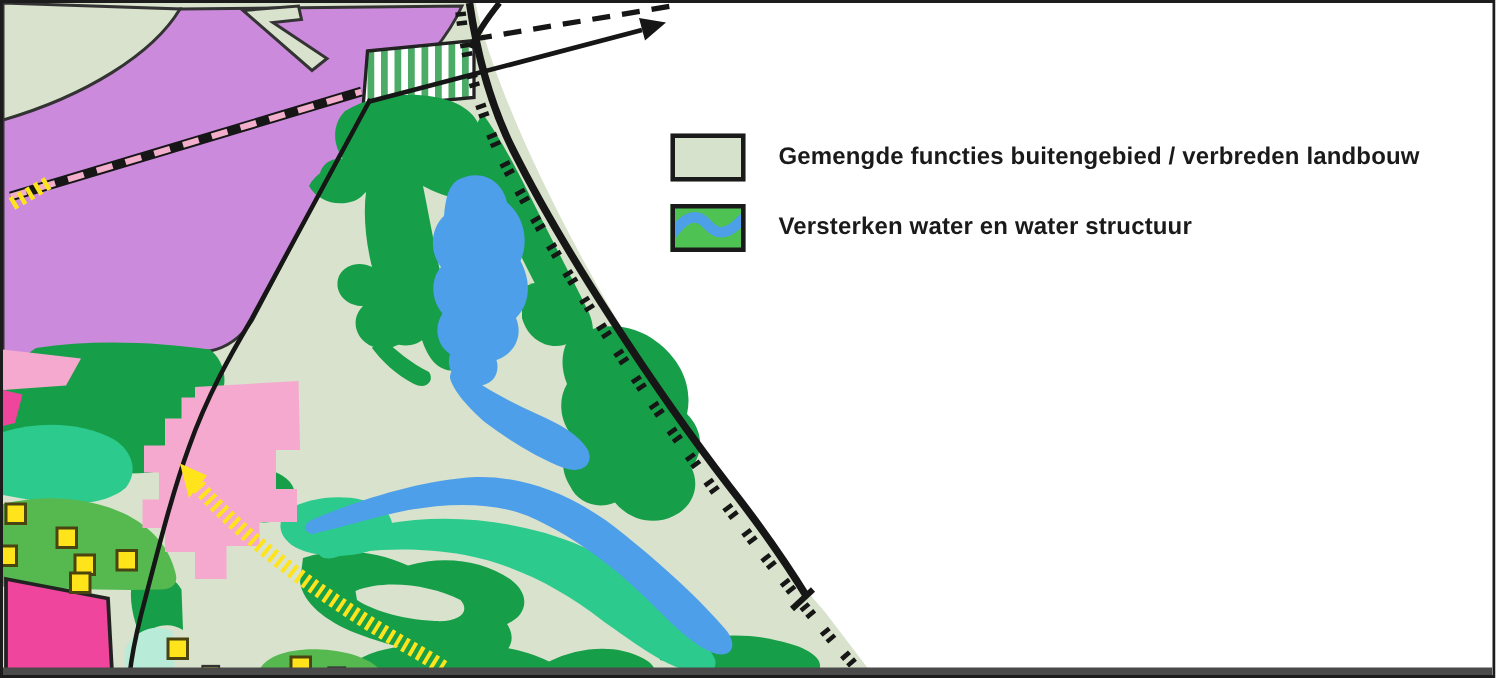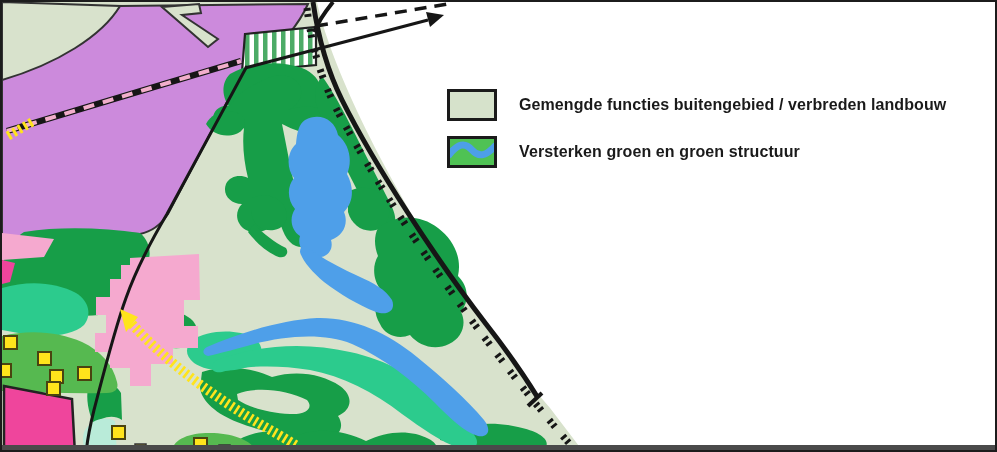--- a/index.html
+++ b/index.html
@@ -144,16 +144,16 @@
   <div class="legend-swatch" style="background:#D6E2CB;"></div>
   <div class="legend-label">Gemengde functies buitengebied / verbreden landbouw</div>
 </div>
 
 <div class="legend-row" id="legend-row-2">
   <div class="legend-swatch" style="background:#4FC254;">
     <svg class="swatch-svg" viewBox="0 0 44 26" preserveAspectRatio="none">
       <path d="M-2,17 C8,4 15,3 22,11 C29,19 36,17 46,6" fill="none" stroke-width="7" stroke="#4D9FE8"></path>
     </svg>
   </div>
-  <div class="legend-label">Versterken groen en groen structuur</div>
+  <div class="legend-label">Versterken water en water structuur</div>
 </div>
 
 </div>
 
 </body></html>

